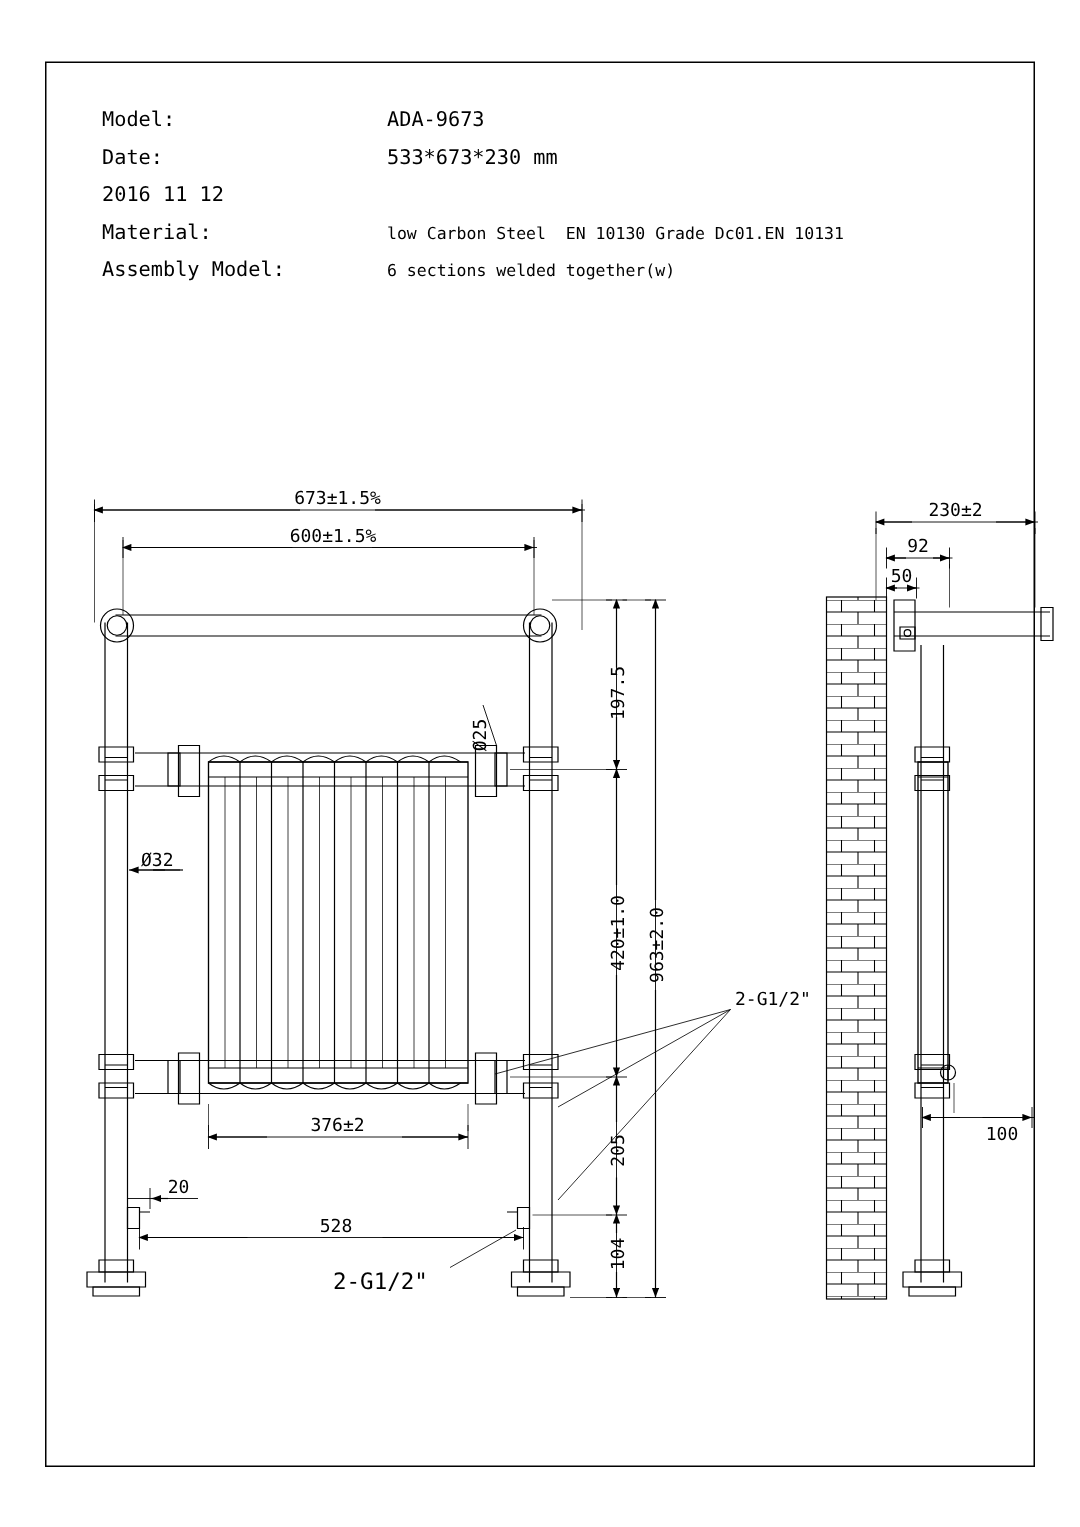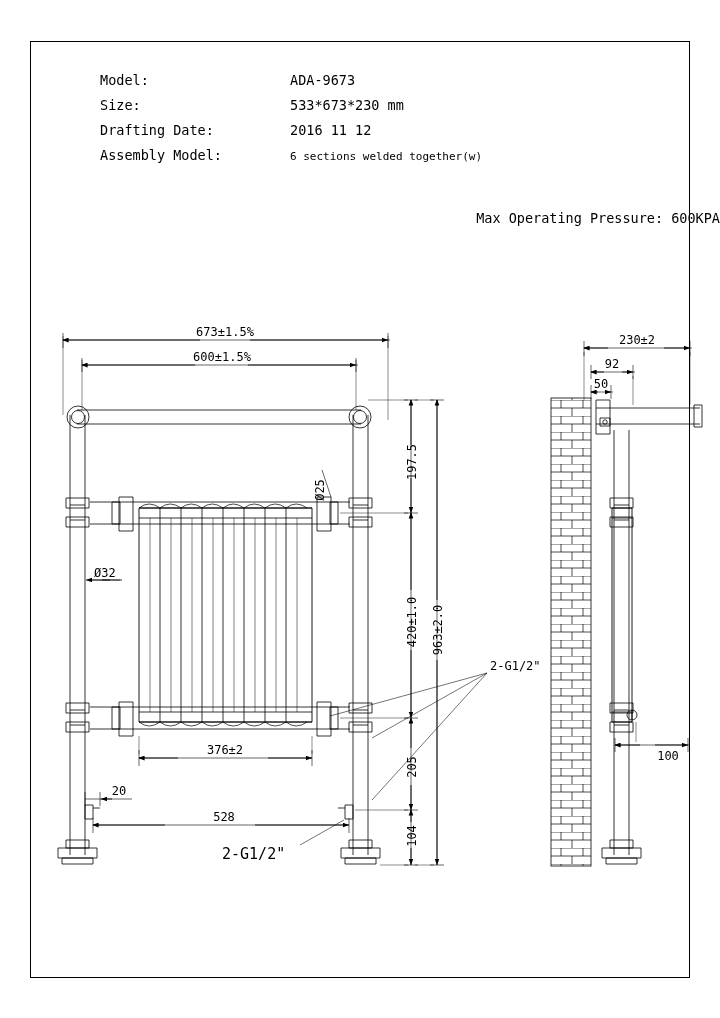--- a/index.html
+++ b/index.html
@@ -27,21 +27,20 @@
     border: 1px solid #000;
     box-sizing: border-box;
   }
 
   
   .spec {
     position: absolute;
     left: 68px;
     top: 72px;
     width: 620px;
-    margin-left: 32px;
   }
   .spec-row {
     display: flex;
     align-items: baseline;
     height: 25px;
     white-space: pre;
   }
   .spec-label {
     width: 190px;
     font-size: 13.5px;
@@ -79,33 +78,33 @@
 <div id="sheet">
 
   <div class="frame"></div>
 
   <div class="spec">
     <div class="spec-row">
       <div class="spec-label">Model:</div>
       <div class="spec-value">ADA-9673</div>
     </div>
     <div class="spec-row">
-      <div class="spec-label">Size:</div>
+      <div class="spec-label">Date:</div>
       <div class="spec-value">533*673*230 mm</div>
     </div>
     <div class="spec-row">
-      <div class="spec-label">Drafting Date:</div>
       <div class="spec-value">2016 11 12</div>
+    </div>
+    <div class="spec-row">
+      <div class="spec-label">Material:</div>
+      <div class="spec-value small">low Carbon Steel  EN 10130 Grade Dc01.EN 10131</div>
     </div>
     <div class="spec-row">
       <div class="spec-label">Assembly Model:</div>
       <div class="spec-value small">6 sections welded together(w)</div>
-    </div>
-    <div class="spec-row single">
-      <div class="spec-value small">Max Operating Pressure: 600KPA</div>
     </div>
   </div>
 
   <svg class="drawing" viewBox="0 0 720 1018">
     <defs>
       <marker id="ar" markerWidth="9" markerHeight="9" refX="8" refY="3" orient="auto">
         <path d="M0,0 L8,3 L0,6 z" fill="#000"></path>
       </marker>
       <marker id="arS" markerWidth="9" markerHeight="9" refX="1" refY="3" orient="auto">
         <path d="M8,0 L0,3 L8,6 z" fill="#000"></path>

